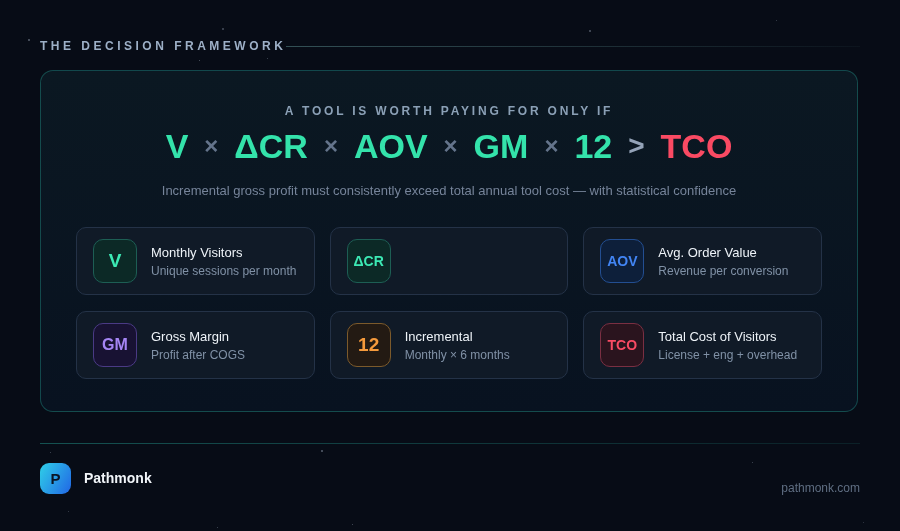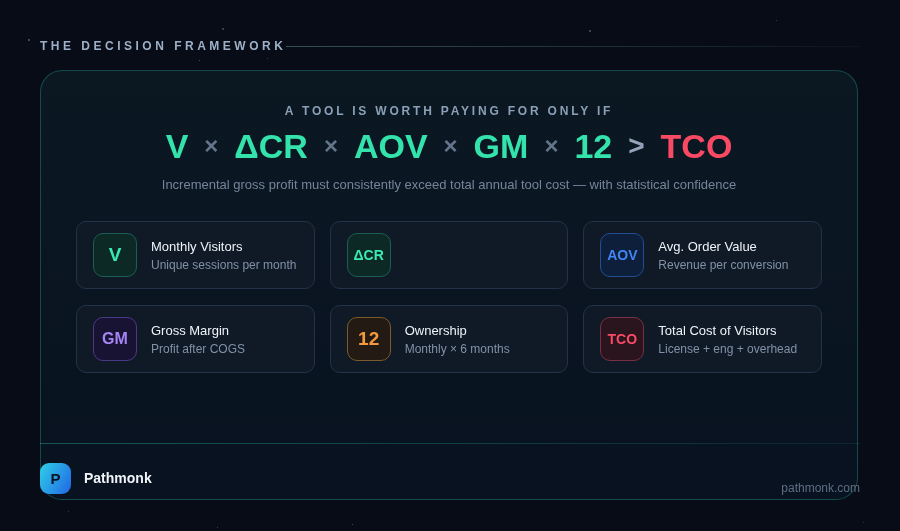--- a/index.html
+++ b/index.html
@@ -10,31 +10,31 @@
   }
   .star { position:absolute; border-radius:50%; background:#a9b6c8; }
 
   
   .eyebrow-row { position:absolute; top:39px; left:40px; right:40px; display:flex; align-items:center; }
   .eyebrow { color:#9db0c7; font-size:12px; font-weight:bold; letter-spacing:3.5px; white-space:nowrap; }
   .eyebrow-line { flex:1; height:1px; background:linear-gradient(90deg, rgba(94,148,148,0.5), rgba(94,148,148,0.06)); }
 
   
   .panel {
-    position:absolute; left:40px; top:70px; width:818px; height:430px; box-sizing:border-box;
-    border:1px solid rgba(45,212,191,0.28); border-radius:22px;
+    position:absolute; left:40px; top:70px; width:818px; height:342px; box-sizing:border-box;
+    border:1px solid rgba(45,212,191,0.28); border-radius:13px;
     background:linear-gradient(180deg, #0b1822 0%, #081220 100%);
   }
   .condition { margin-top:33px; text-align:center; color:#8ba0b6; font-size:12px; font-weight:bold; letter-spacing:2.8px; }
   .formula { margin-top:11px; display:flex; justify-content:center; align-items:center; gap:14px; font-weight:bold; line-height:1; }
   .term-variable { color:#34e3ab; font-size:34px; }
   .term-operator { color:#64748b; font-size:24px; padding:0 2px; }
   .term-comparator { color:#94a3b8; font-size:28px; padding:0 2px; }
   .term-cost { color:#fa4a63; font-size:34px; }
-  .caption { margin-top:14px; text-align:center; color:#76849a; font-size:13px; }
+  .caption { margin-top:20px; text-align:center; color:#76849a; font-size:13px; }
 
   
   .cards { margin:29px 35px 0; display:grid; grid-template-columns:repeat(3,1fr); gap:16px 15px; }
   .card {
     height:68px; box-sizing:border-box; background:#101a27; border:1px solid #243247;
     border-radius:10px; display:flex; align-items:center; padding:0 10px 0 16px; gap:14px;
   }
   .badge {
     width:44px; height:44px; box-sizing:border-box; border-radius:10px; flex-shrink:0;
     display:flex; align-items:center; justify-content:center; font-weight:bold;
@@ -140,21 +140,21 @@
       <div class="card">
         <span class="badge purple fs-md">GM</span>
         <span class="card-text">
           <div class="card-title">Gross Margin</div>
           <div class="card-sub">Profit after COGS</div>
         </span>
       </div>
       <div class="card">
         <span class="badge orange fs-lg">12</span>
         <span class="card-text">
-          <div class="card-title">Ownership</div>
+          <div class="card-title">Incremental</div>
           <div class="card-sub">Monthly × 6 months</div>
         </span>
       </div>
       <div class="card">
         <span class="badge red fs-sm">TCO</span>
         <span class="card-text">
           <div class="card-title">Total Cost of Visitors</div>
           <div class="card-sub">License + eng + overhead</div>
         </span>
       </div>

